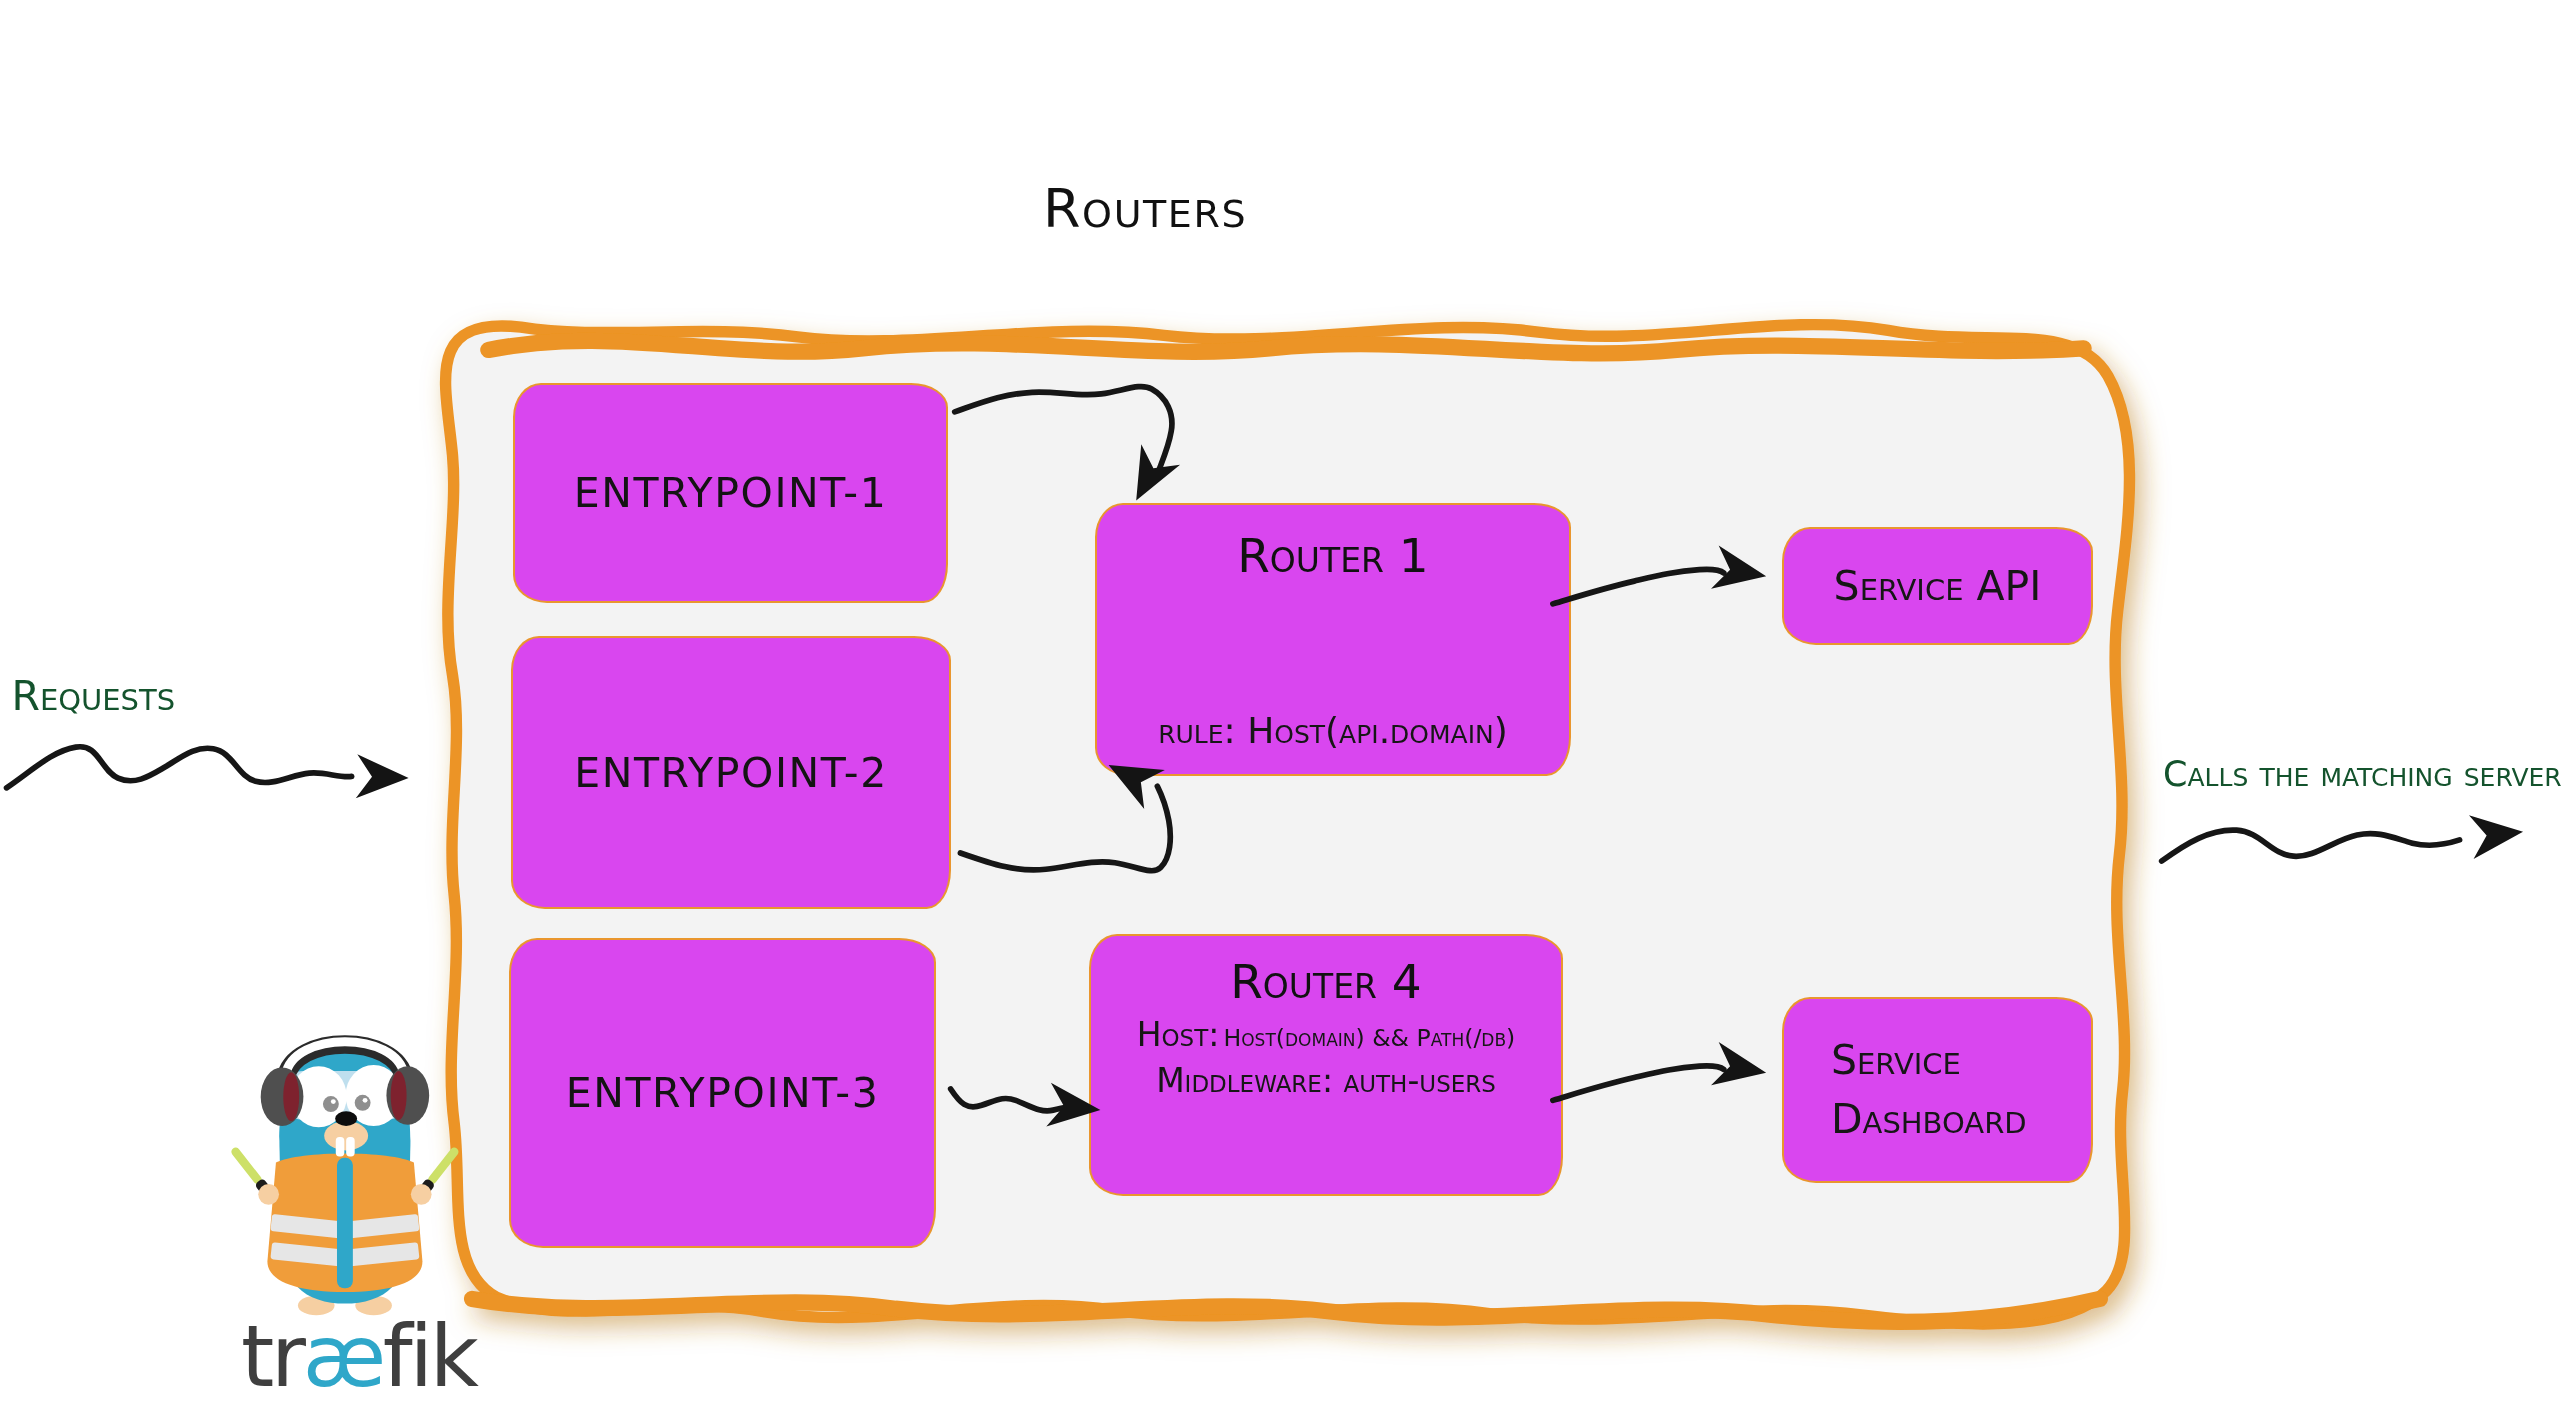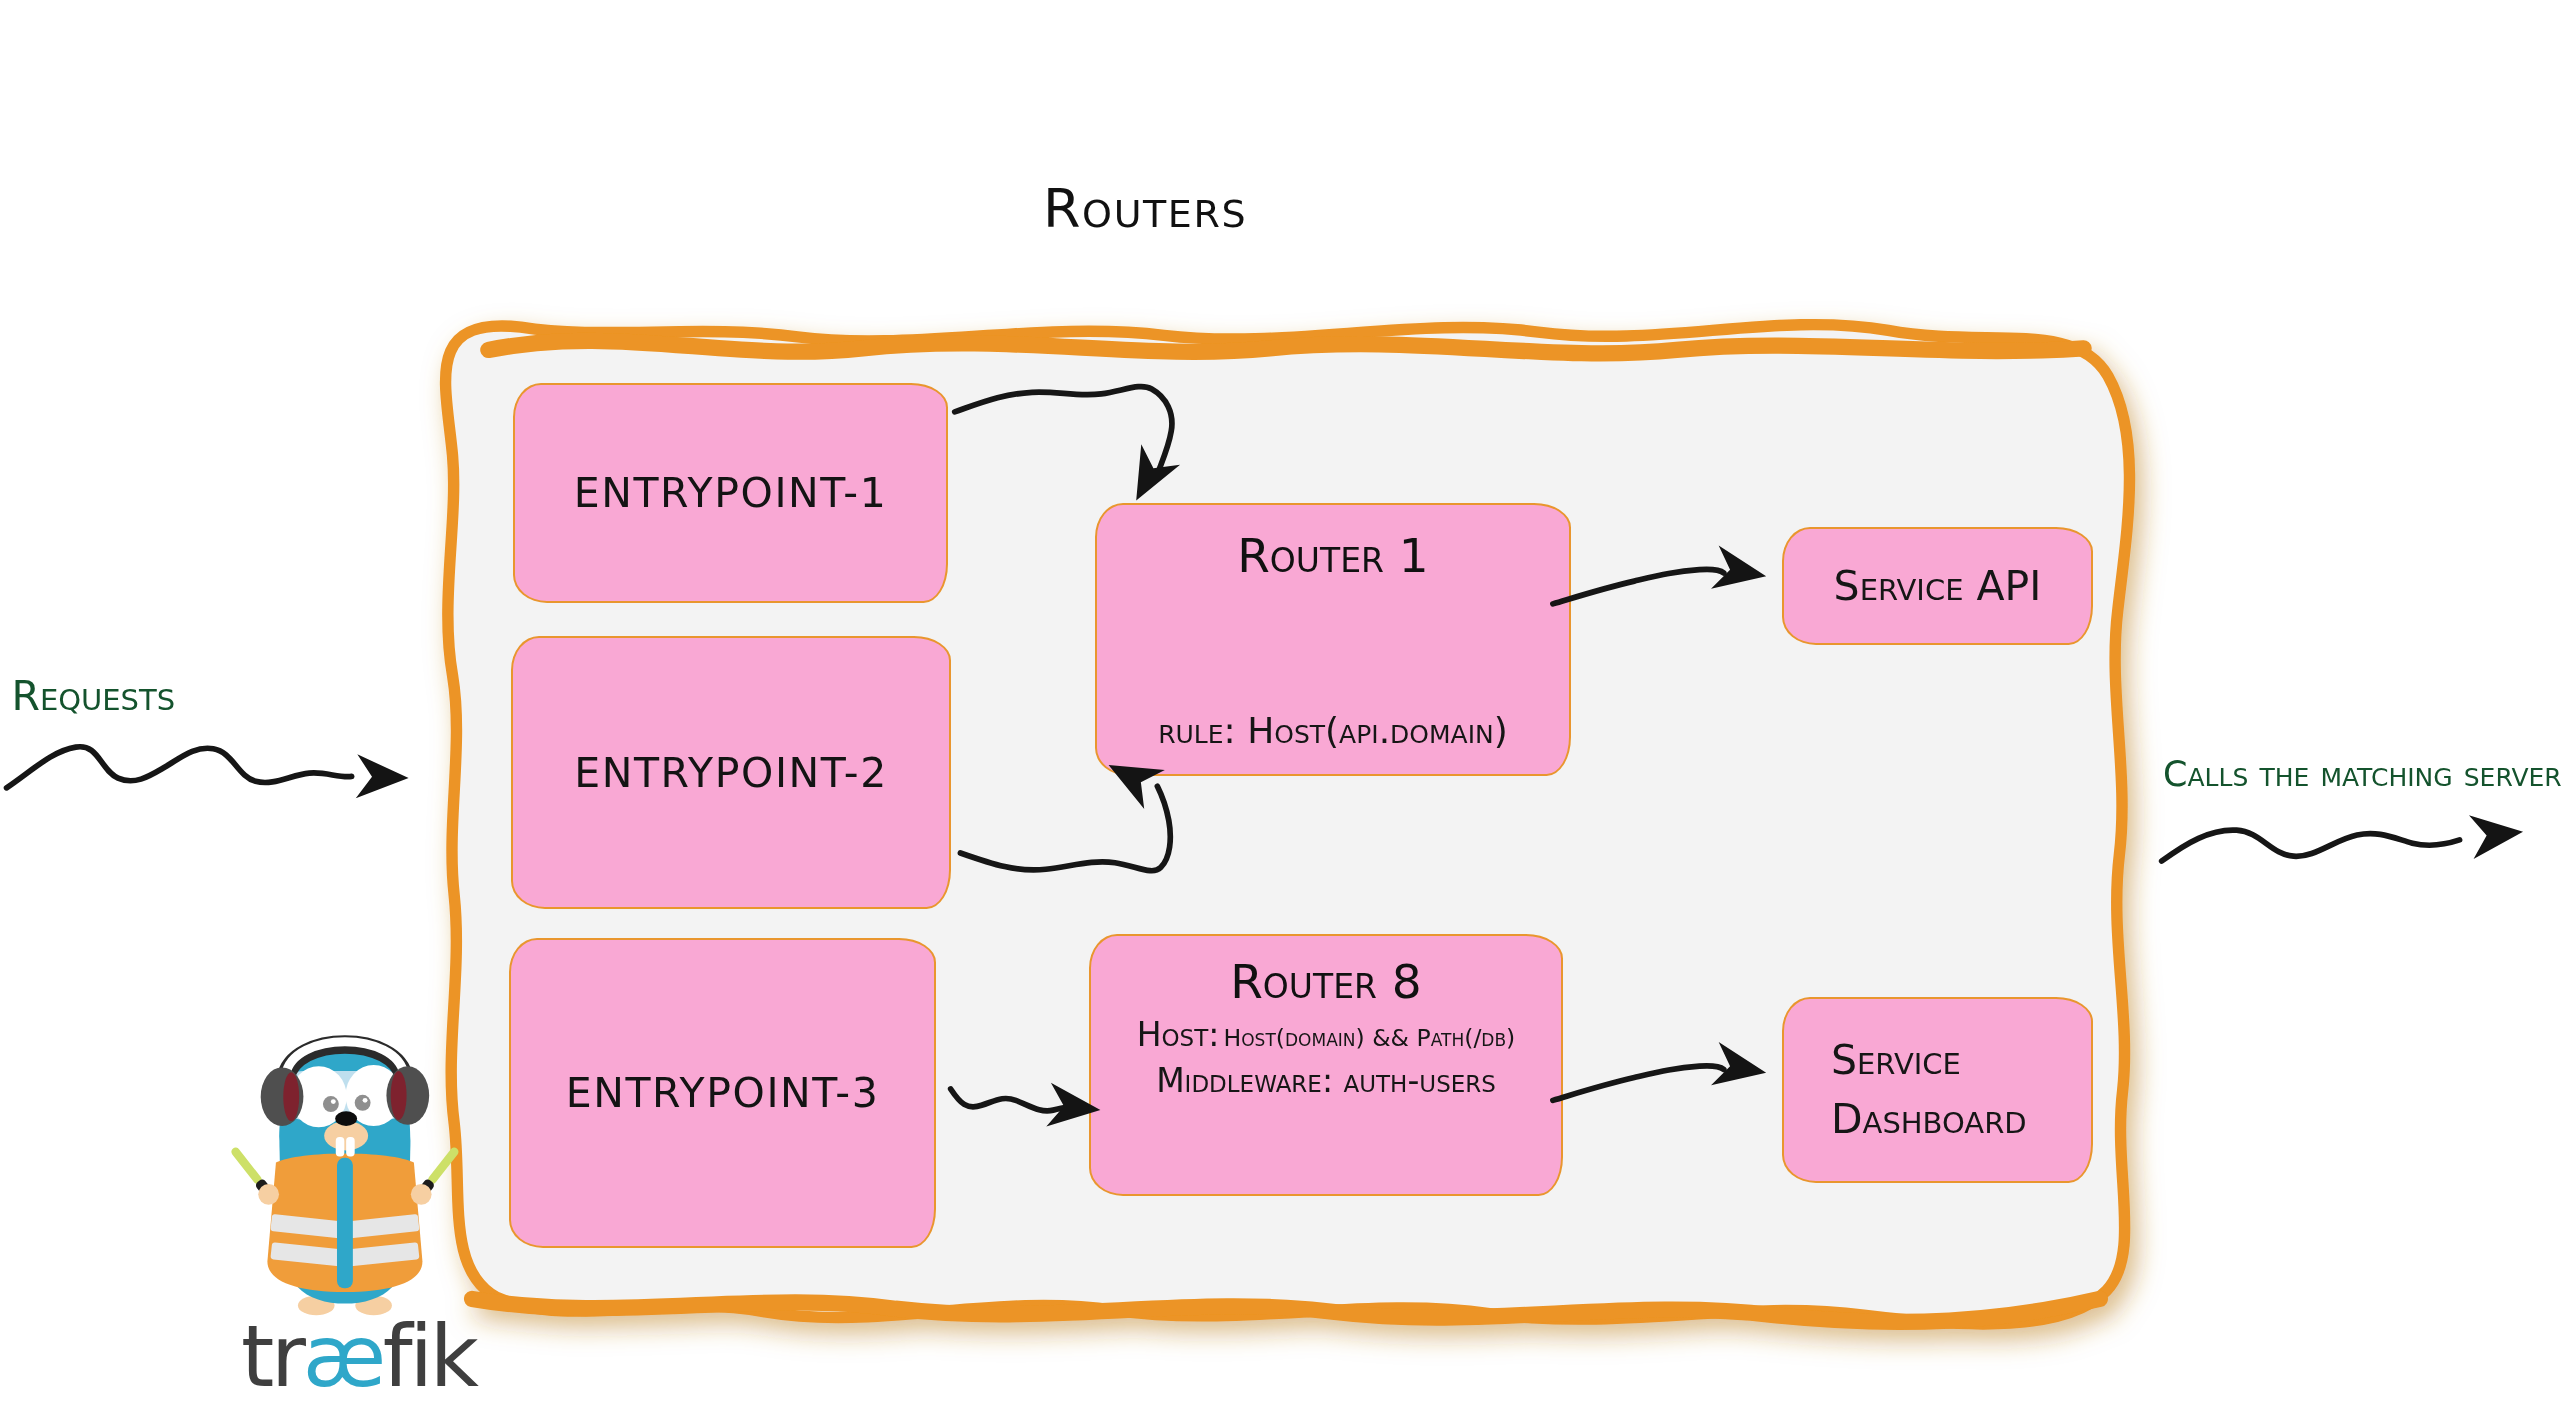--- a/index.html
+++ b/index.html
@@ -21,21 +21,21 @@
     letter-spacing:1.6px;color:#111;z-index:2;
   }
   .side-label{
     position:absolute;font-variant:small-caps;color:#14532d;z-index:2;white-space:nowrap;
   }
   .lbl-requests{left:11.4px;top:672px;font-size:41px;}
   .lbl-calls{left:2163px;top:754px;font-size:35px;}
 
   .sketch-box{
     position:absolute;box-sizing:border-box;
-    background:#f9a8d4;
+    background:#d946ef;
     border:2.4px solid #E9962E;
     border-radius: 28px 37px 24.4px 34px / 34px 24.4px 39px 28px;
     display:flex;flex-direction:column;align-items:center;justify-content:center;
     z-index:3;
   }
   .ep-label{
     font-size:41px;letter-spacing:1.6px;text-transform:uppercase;color:#141414;white-space:nowrap;
   }
   .box-ep1{left:513px;top:383px;width:435px;height:220px;}
   .box-ep2{left:511px;top:636px;width:440px;height:273px;}
@@ -110,21 +110,21 @@
   </div>
   <div class="sketch-box box-ep3">
     <span class="ep-label">entrypoint-3</span>
   </div>
 
   <div class="sketch-box box-r1">
     <span class="router-name">Router 1</span>
     <span class="router-rule">rule: Host(api.domain)</span>
   </div>
   <div class="sketch-box box-r2">
-    <span class="router-name">Router 8</span>
+    <span class="router-name">Router 4</span>
     <span class="r2-line">
       <span class="r2-rule-label">Host:</span>
       <span class="r2-rule-value">Host(domain) &amp;&amp; Path(/db)</span>
     </span>
     <span class="r2-line r2-middleware">Middleware: auth-users</span>
   </div>
 
   <div class="sketch-box box-api">
     <span class="svc-label">Service API</span>
   </div>

